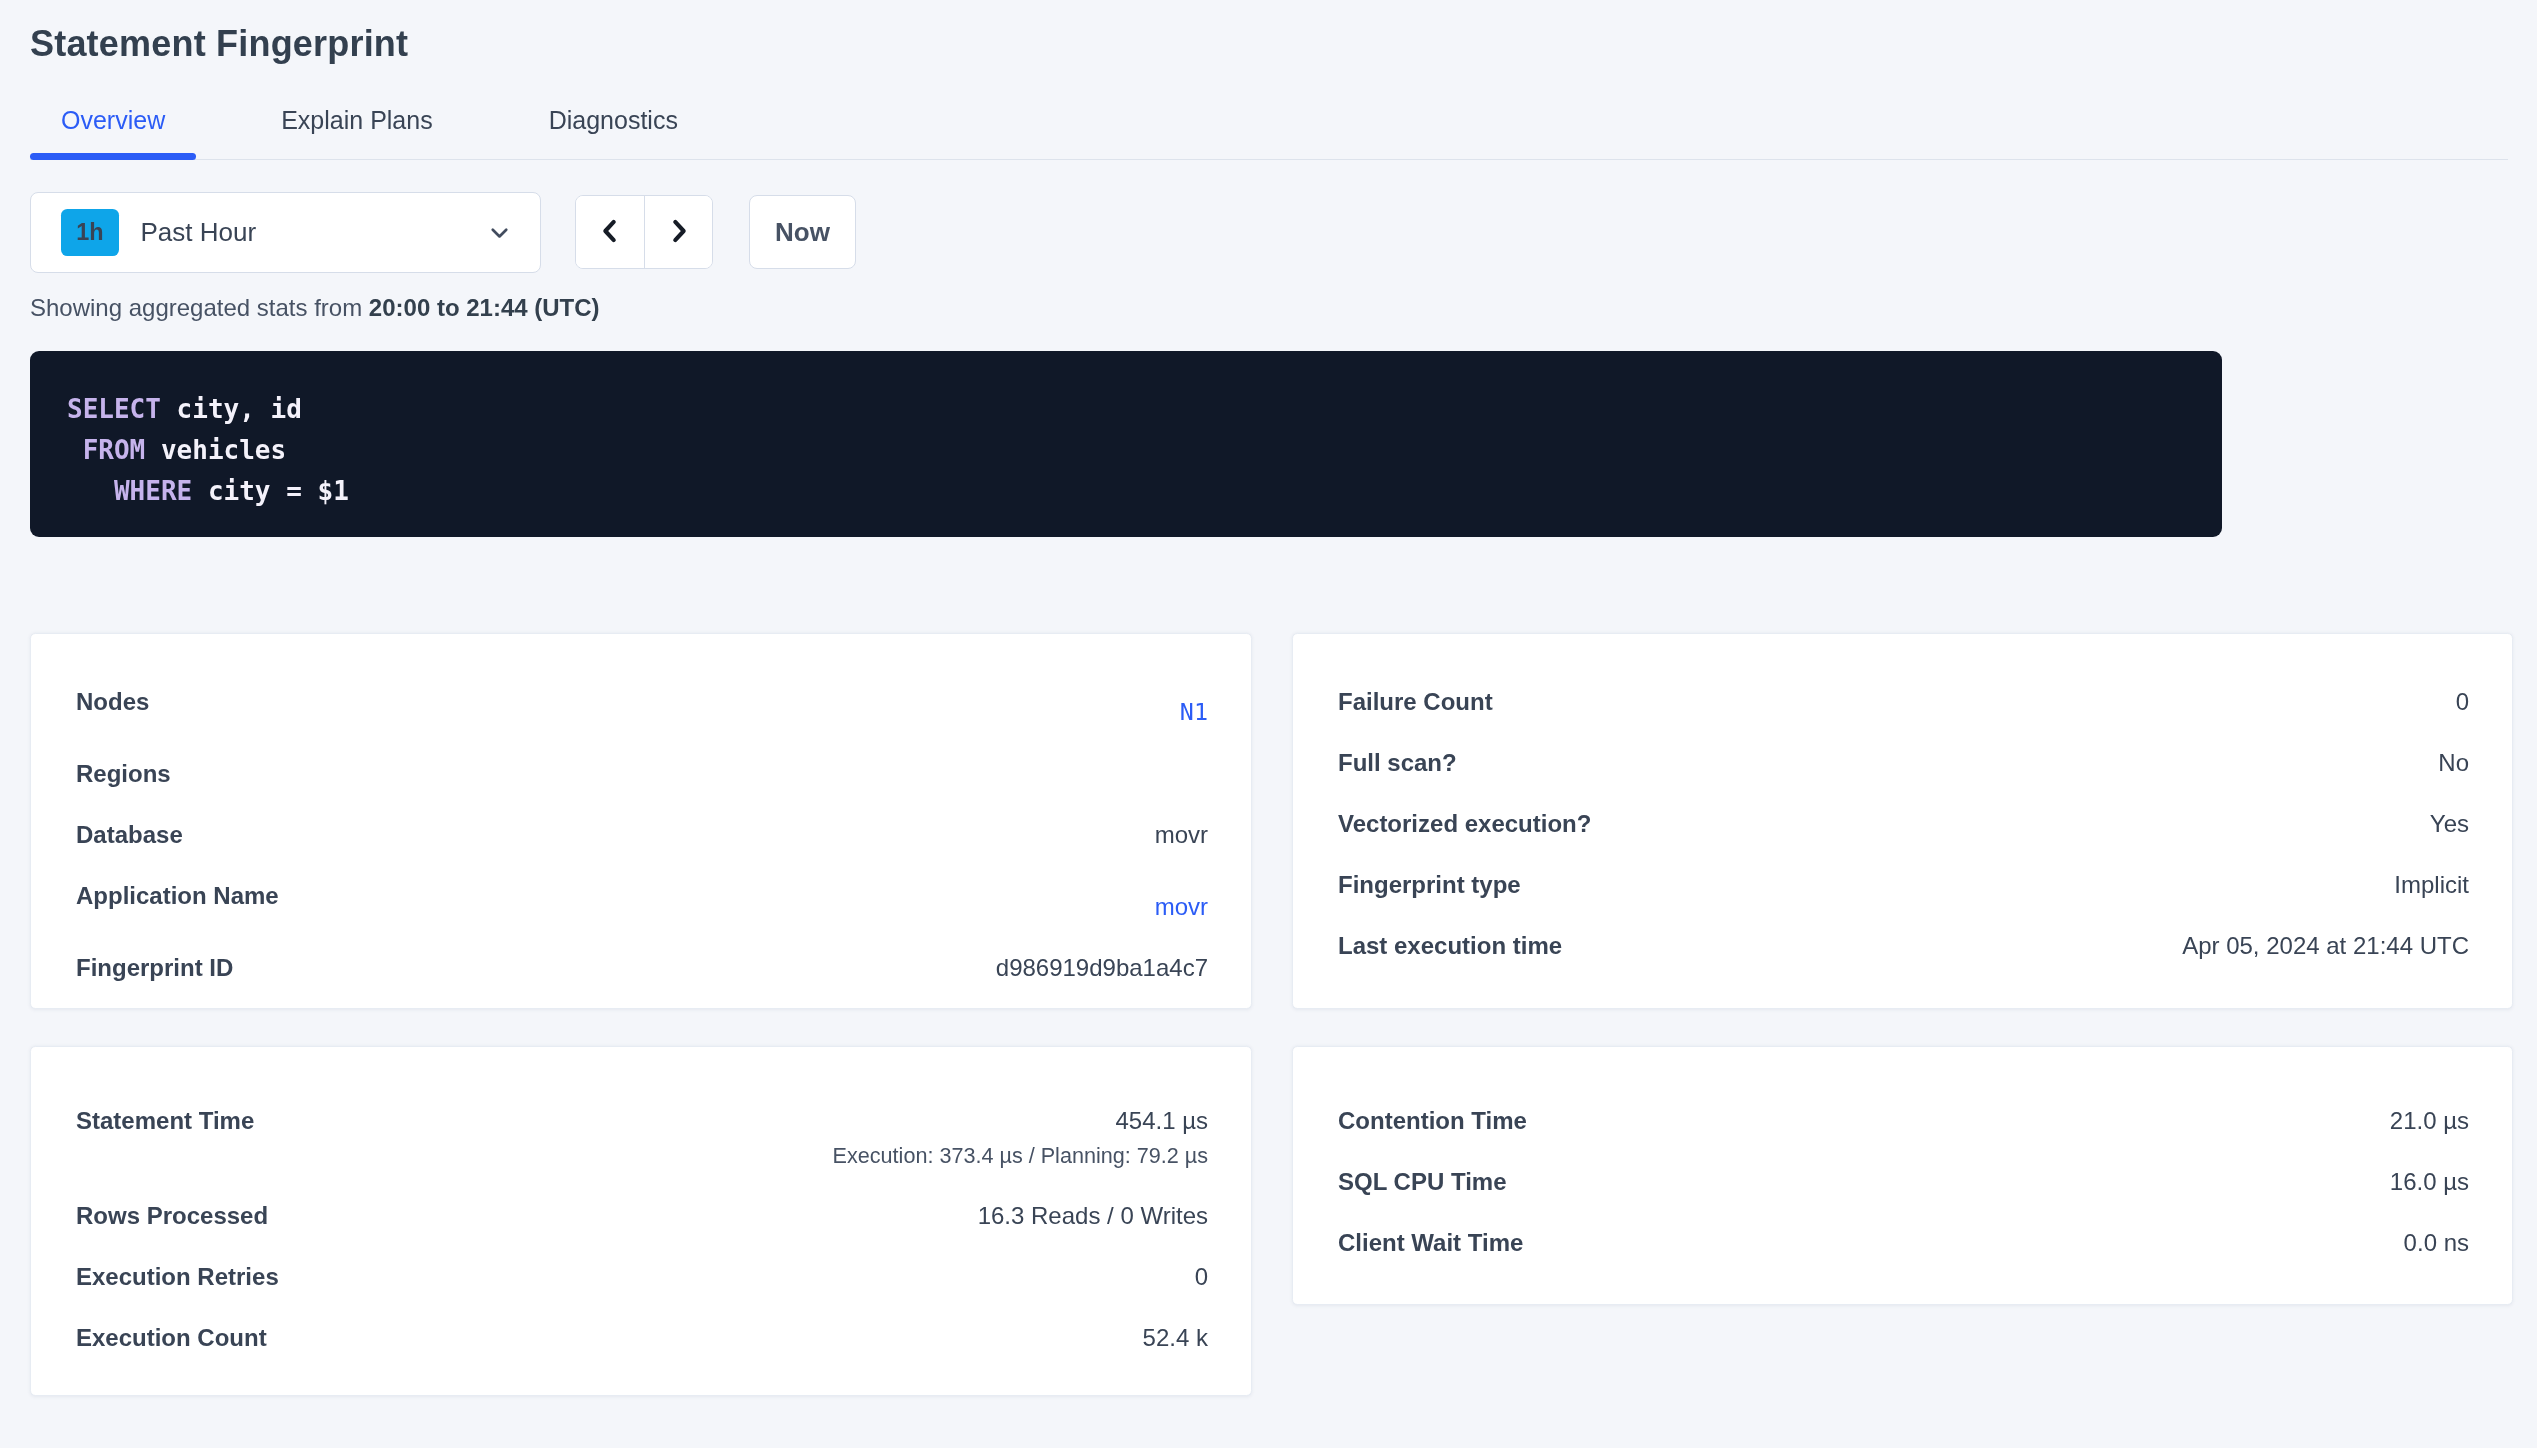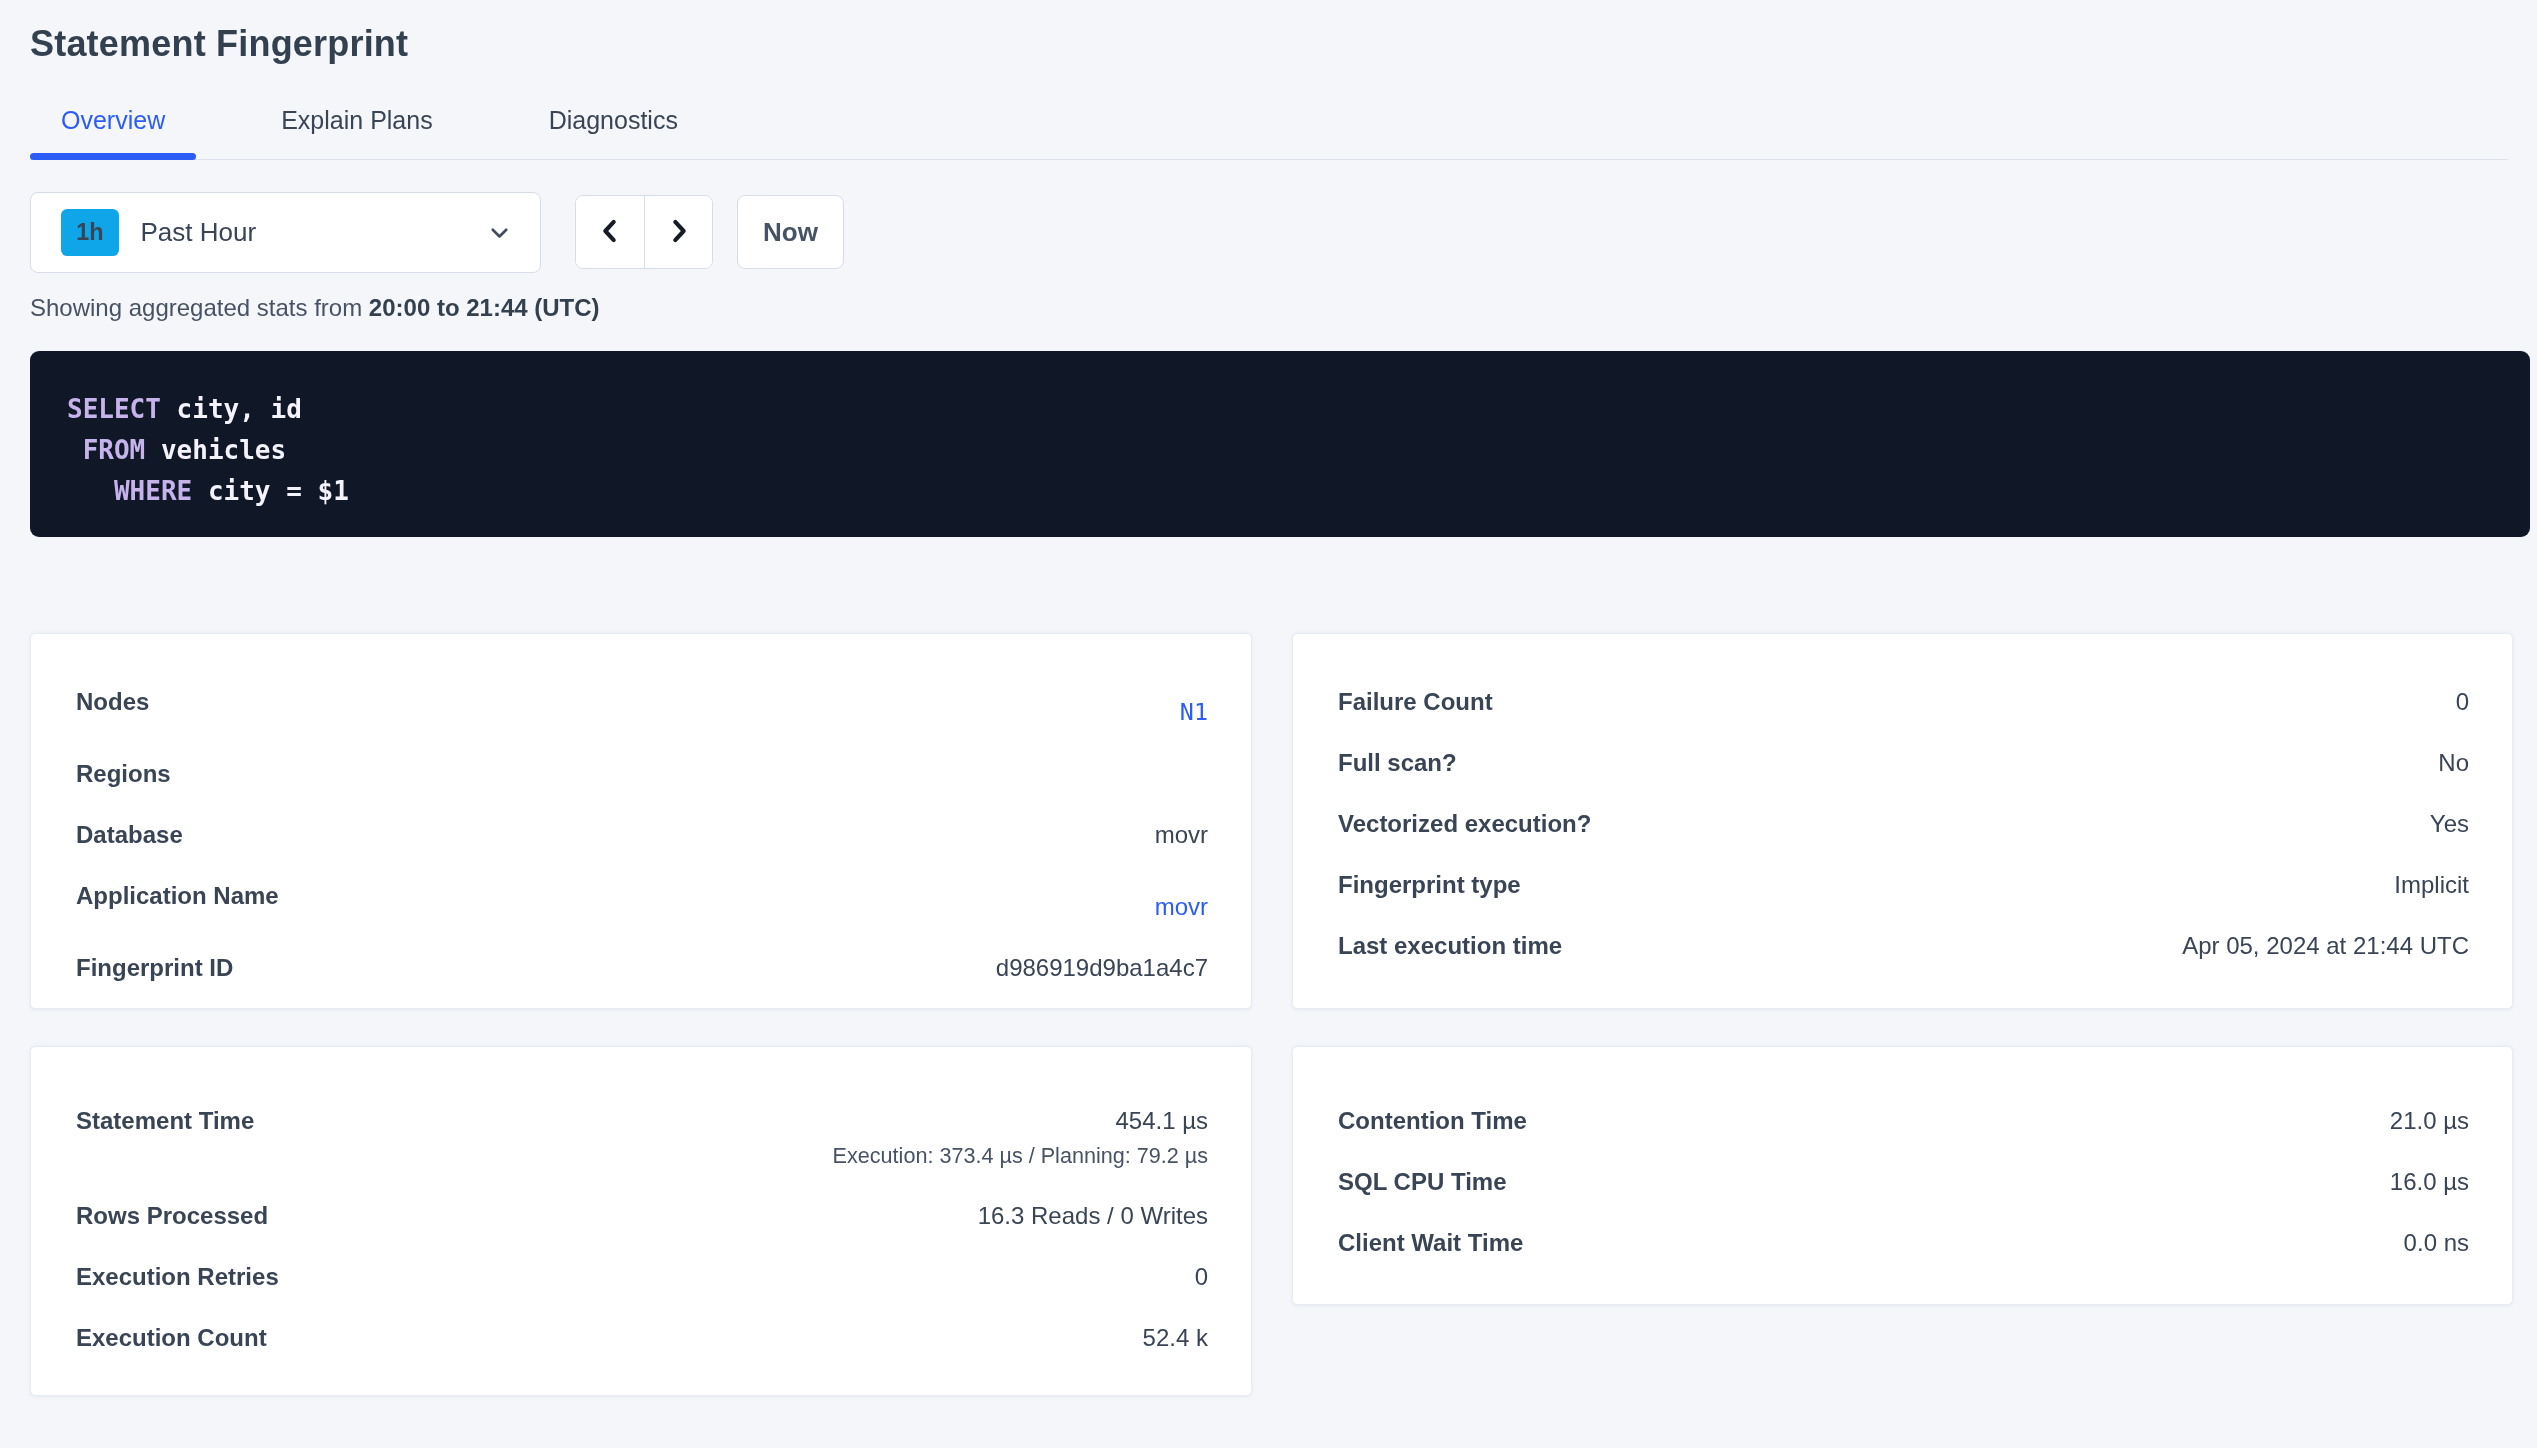--- a/index.html
+++ b/index.html
@@ -92,21 +92,21 @@
     border-radius:8px;
     overflow:hidden;
   }
   .nav-btn{
     width:68px;height:100%;
     display:flex;align-items:center;justify-content:center;
     background:#fff;border:none;cursor:pointer;padding:0;
   }
   .nav-btn + .nav-btn{border-left:1.8px solid var(--btn-border);}
   .now-btn{
-    margin-left:24px;
+    margin-left:36px;
     height:74px;min-width:104px;
     background:#fff;
     border:1.8px solid var(--btn-border);
     border-radius:8px;
     font-family:"Liberation Sans", sans-serif;
     font-size:26px;font-weight:600;color:var(--ink-mid);
     cursor:pointer;
     padding:0 25px;
   }
 
@@ -117,21 +117,21 @@
     line-height:28px;
   }
   .stats-note b{color:#33404d;}
 
   
   .sql-box{
     margin-top:29px;
     background:var(--sql-bg);
     border-radius:9px;
     padding:38px 36px 25px 37px;
-    width:2500px;
+    width:2192px;
   }
   .sql-line{
     font-family:"DejaVu Sans Mono","Liberation Mono",monospace;
     font-size:26px;
     font-weight:600;
     line-height:41px;
     color:var(--sql-text);
     white-space:pre;
   }
   .sql-kw{color:var(--sql-keyword);}

